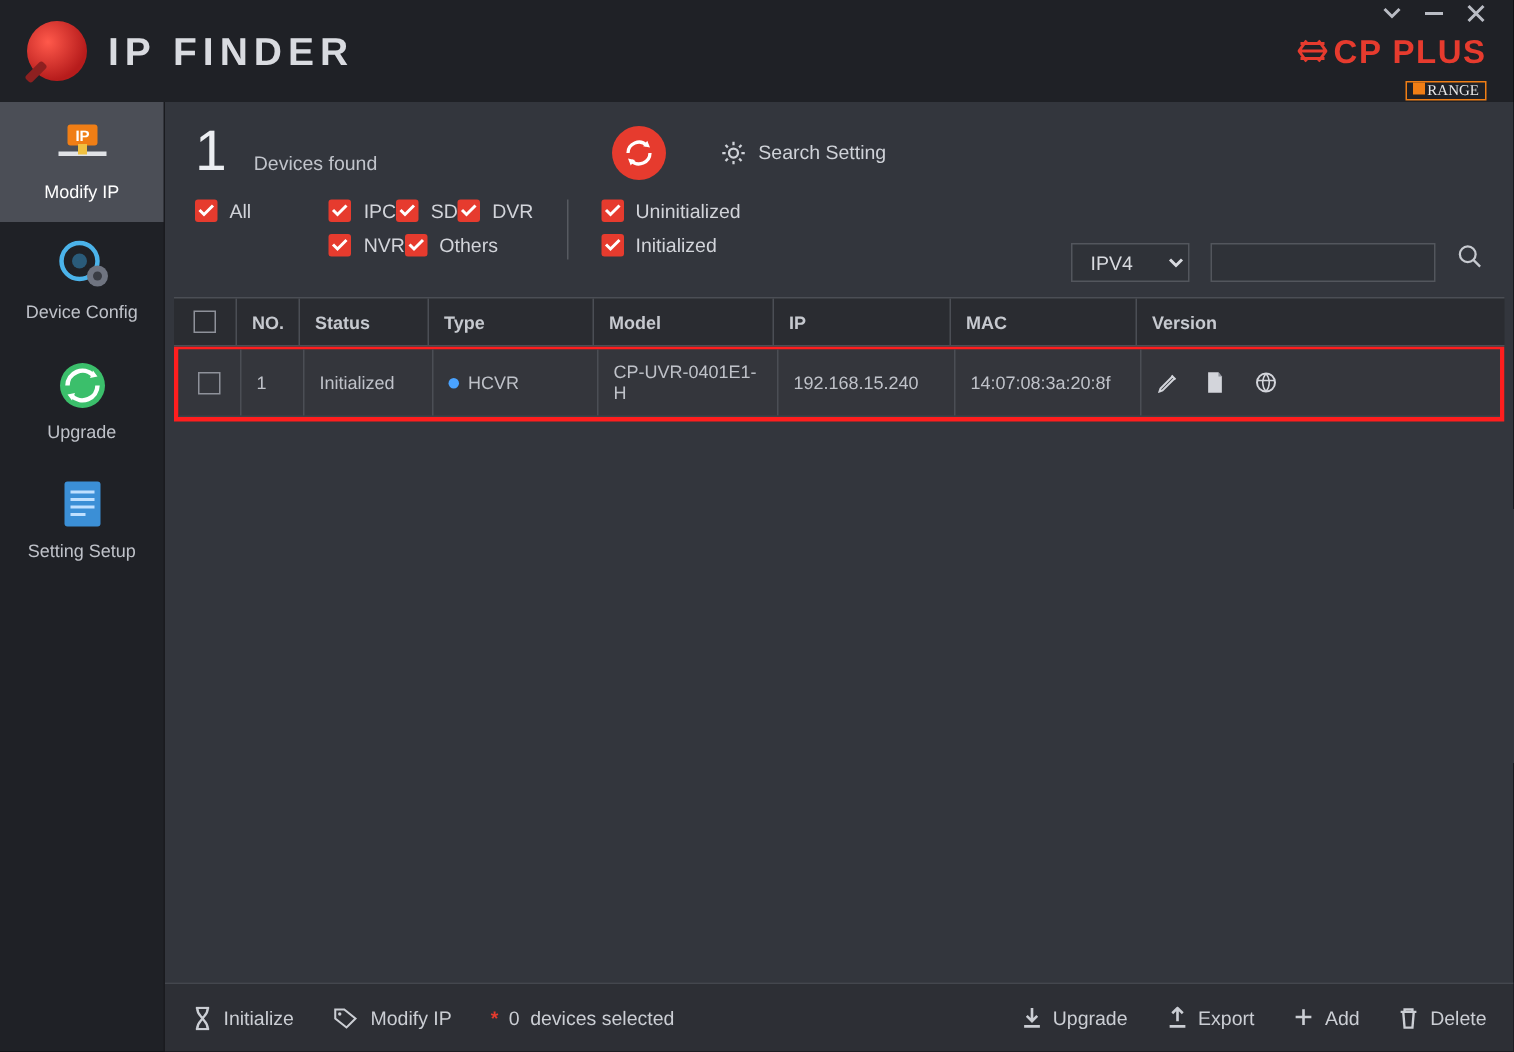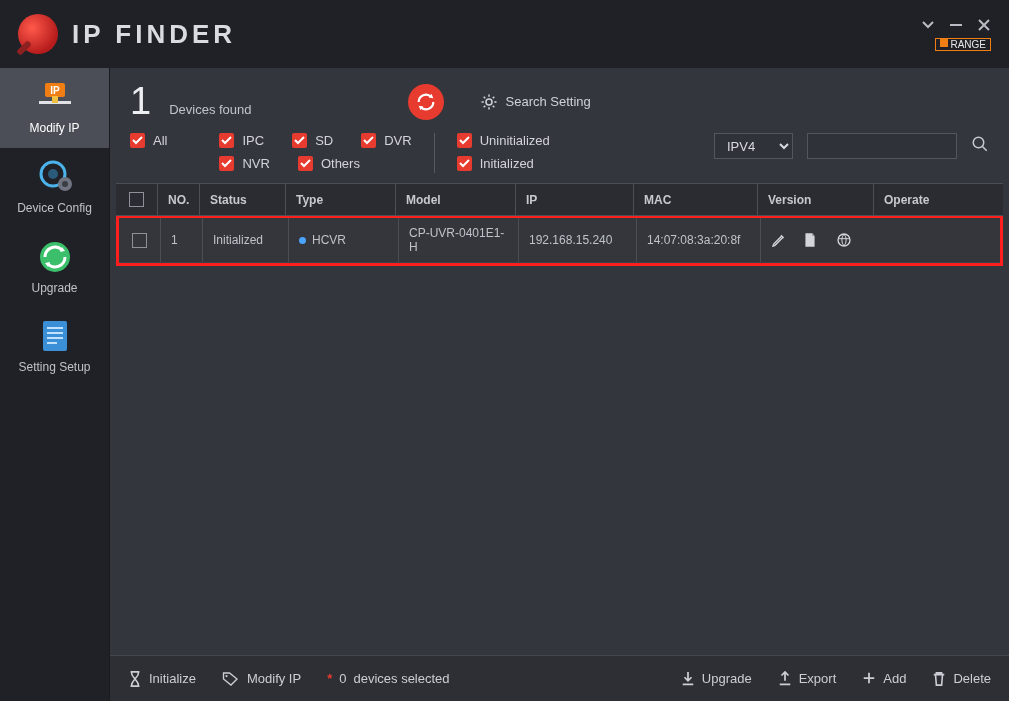--- a/index.html
+++ b/index.html
@@ -33,21 +33,21 @@
     transform:rotate(45deg);left:3px;top:26px;border-radius:2px;}
   .app-title{font-size:26px;letter-spacing:4px;font-weight:700;color:#d9dbe0;
     font-family:"Arial Black",Arial,sans-serif;text-transform:uppercase;}
   .title-right{margin-left:auto;display:flex;flex-direction:column;align-items:flex-end;gap:6px;}
   .win-controls{display:flex;gap:14px;color:#b9bcc4;}
   .win-btn{width:14px;height:14px;display:flex;align-items:center;justify-content:center;cursor:pointer;}
   .brand{display:flex;align-items:center;gap:6px;}
   .brand-cp{color:var(--accent);font-weight:800;font-size:22px;letter-spacing:1px;font-family:Arial,sans-serif;}
   .brand-cp .glyph{display:inline-flex;margin-right:4px;color:var(--accent);}
   .brand-orange{border:1px solid var(--orange);padding:0 4px;font-size:10px;color:#e8e8e8;
-    display:flex;gap:2px;}
+    display:flex;gap:2px;font-family:Liberation Serif, serif;}
   .brand-orange .sq{width:8px;height:8px;background:var(--orange);display:inline-block;}
 
   
   .body{flex:1;display:flex;min-height:0;}
   .sidebar{width:110px;background:var(--header);display:flex;flex-direction:column;border-right:1px solid #1a1b1f;}
   .side-item{display:flex;flex-direction:column;align-items:center;gap:6px;padding:10px 4px 12px;
     color:#bfc2c9;font-size:12px;text-align:center;cursor:pointer;line-height:1.15;}
   .side-item.active{background:var(--side-active);color:#fff;}
   .side-ico{width:46px;height:38px;display:flex;align-items:center;justify-content:center;}
 
@@ -56,21 +56,21 @@
   .toolbar{padding:12px 20px 4px;display:flex;align-items:center;gap:36px;}
   .count-wrap{display:flex;align-items:baseline;gap:18px;}
   .count-num{font-size:38px;font-weight:300;color:#eceef2;}
   .count-label{font-size:13px;color:#c1c4cb;}
   .refresh{width:36px;height:36px;border-radius:50%;background:var(--accent);
     display:flex;align-items:center;justify-content:center;cursor:pointer;margin-left:120px;}
   .search-setting{display:flex;align-items:center;gap:8px;font-size:13px;color:#cfd2d8;cursor:pointer;}
 
   .filters{padding:6px 20px 8px;display:flex;align-items:flex-start;gap:16px;flex-wrap:nowrap;}
   .filters .col{display:flex;flex-direction:column;gap:8px;}
-  .filters .row{display:flex;align-items:center;gap:28px;}
+  .filters .row{display:flex;align-items:center;}
   .chk{display:flex;align-items:center;gap:8px;font-size:13px;color:#d2d4da;}
   .chk-box{width:15px;height:15px;background:var(--accent);display:flex;align-items:center;justify-content:center;
     border-radius:2px;cursor:pointer;}
   .chk-box svg{display:block;}
   .vdiv{width:1px;height:40px;background:#575a61;margin:0 6px;}
   .ipsel{background:#2f3238;border:1px solid #53565d;color:#d8dadf;padding:3px 20px 3px 8px;
     font-size:13px;height:26px;cursor:pointer;}
   .search-box{width:150px;height:26px;border:1px solid #53565d;background:#2f3238;color:#d8dadf;
     padding:0 8px;font-size:12px;}
   .search-ico{cursor:pointer;color:#c7cad0;}
@@ -129,20 +129,27 @@
         <div class="win-btn">
           <svg width="12" height="12" viewBox="0 0 12 12">
               <rect y="5" width="12" height="2" fill="#b9bcc4"></rect>
             </svg>
         </div>
         <div class="win-btn">
           <svg width="12" height="12" viewBox="0 0 12 12">
               <path d="M1 1l10 10M11 1L1 11" stroke="#b9bcc4" stroke-width="2"></path>
             </svg>
         </div>
+      </div>
+      <div class="brand">
+        <span class="brand-cp"><span class="glyph">
+          <svg width="20" height="16" viewBox="0 0 20 16">
+                <path d="M2 8h16M2 3h16M2 13h16M6 1l-5 7 5 7M14 1l5 7-5 7" stroke="#e63b2e" stroke-width="2" fill="none"></path>
+              </svg>
+        </span><span>CP PLUS</span></span>
       </div>
       <div class="brand-orange">
         <span class="sq"></span>
           <span>RANGE</span>
       </div>
     </div>
   </div>
 
   <div class="body">
 
@@ -288,21 +295,21 @@
           <label class="chk">
             <span class="chk-box">
                 <svg width="11" height="9" viewBox="0 0 11 9">
                   <path d="M1 4l3 3 6-6" stroke="#fff" stroke-width="2" fill="none"></path>
                 </svg>
               </span>
             <span>Initialized</span>
           </label>
         </div>
 
-        <div style="margin-left:auto;display:flex;align-items:center;gap:14px;">
+        <div style="margin-left:auto;display:flex;gap:14px;margin-top:29px;">
           <select class="ipsel">
             <option>IPV4</option>
           </select>
           <input class="search-box" type="text" style="">
           <span class="search-ico">
             <svg width="18" height="18" viewBox="0 0 24 24">
                 <circle cx="10" cy="10" r="7" fill="none" stroke="#c7cad0" stroke-width="2"></circle>
                 <path d="M15 15l6 6" stroke="#c7cad0" stroke-width="2"></path>
               </svg>
           </span>
@@ -314,21 +321,20 @@
           <div class="th c-chk">
               <span class="empty-chk"></span>
             </div>
           <div class="th c-no">NO.</div>
           <div class="th c-status">Status</div>
           <div class="th c-type">Type</div>
           <div class="th c-model">Model</div>
           <div class="th c-ip">IP</div>
           <div class="th c-mac">MAC</div>
           <div class="th c-ver">Version</div>
-          <div class="th c-op">Operate</div>
         </div>
         <div class="tbody">
           <div class="row-sel">
             <div class="trow">
               <div class="td c-chk">
                   <span class="empty-chk"></span>
                 </div>
               <div class="td c-no">1</div>
               <div class="td c-status">Initialized</div>
               <div class="td c-type">

